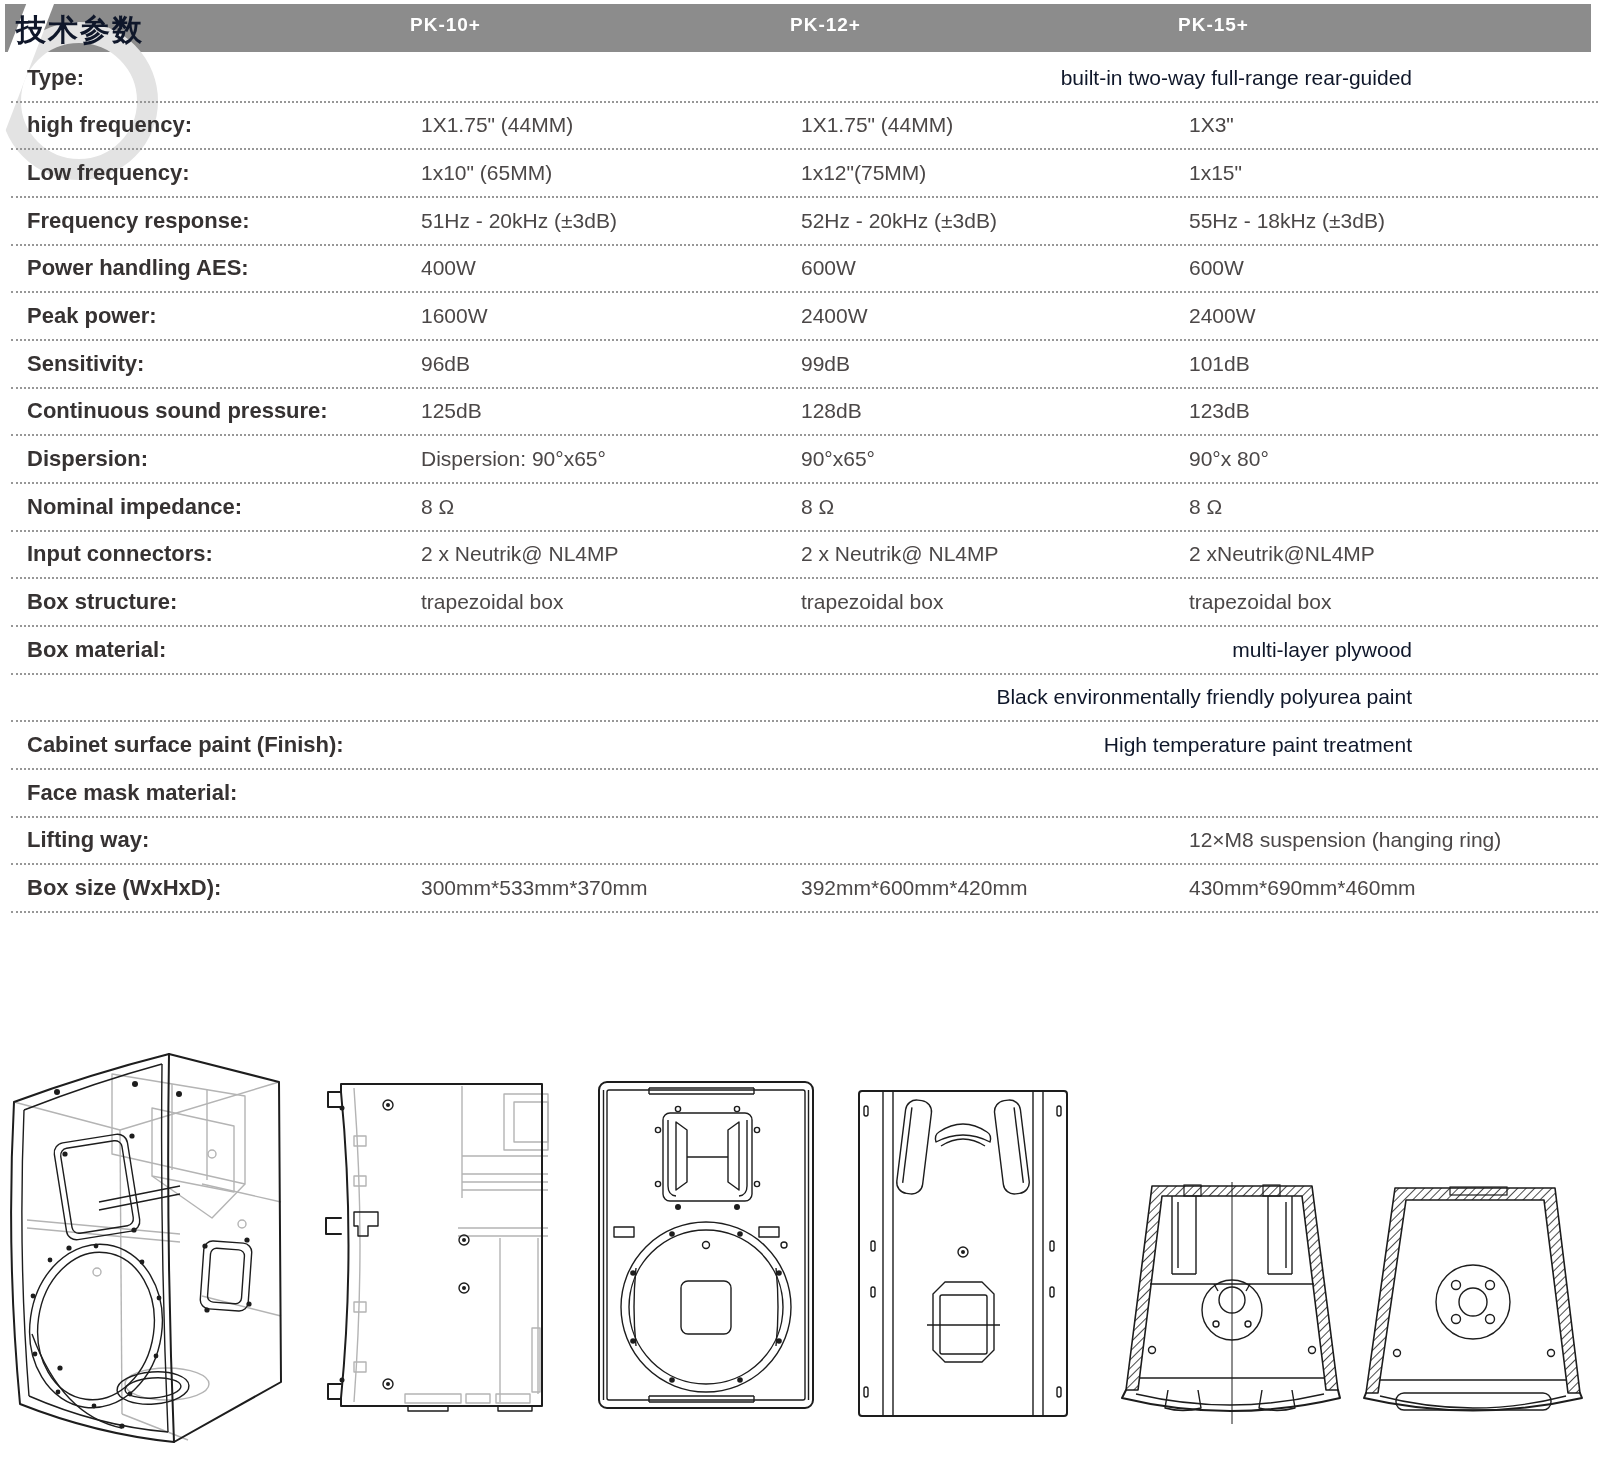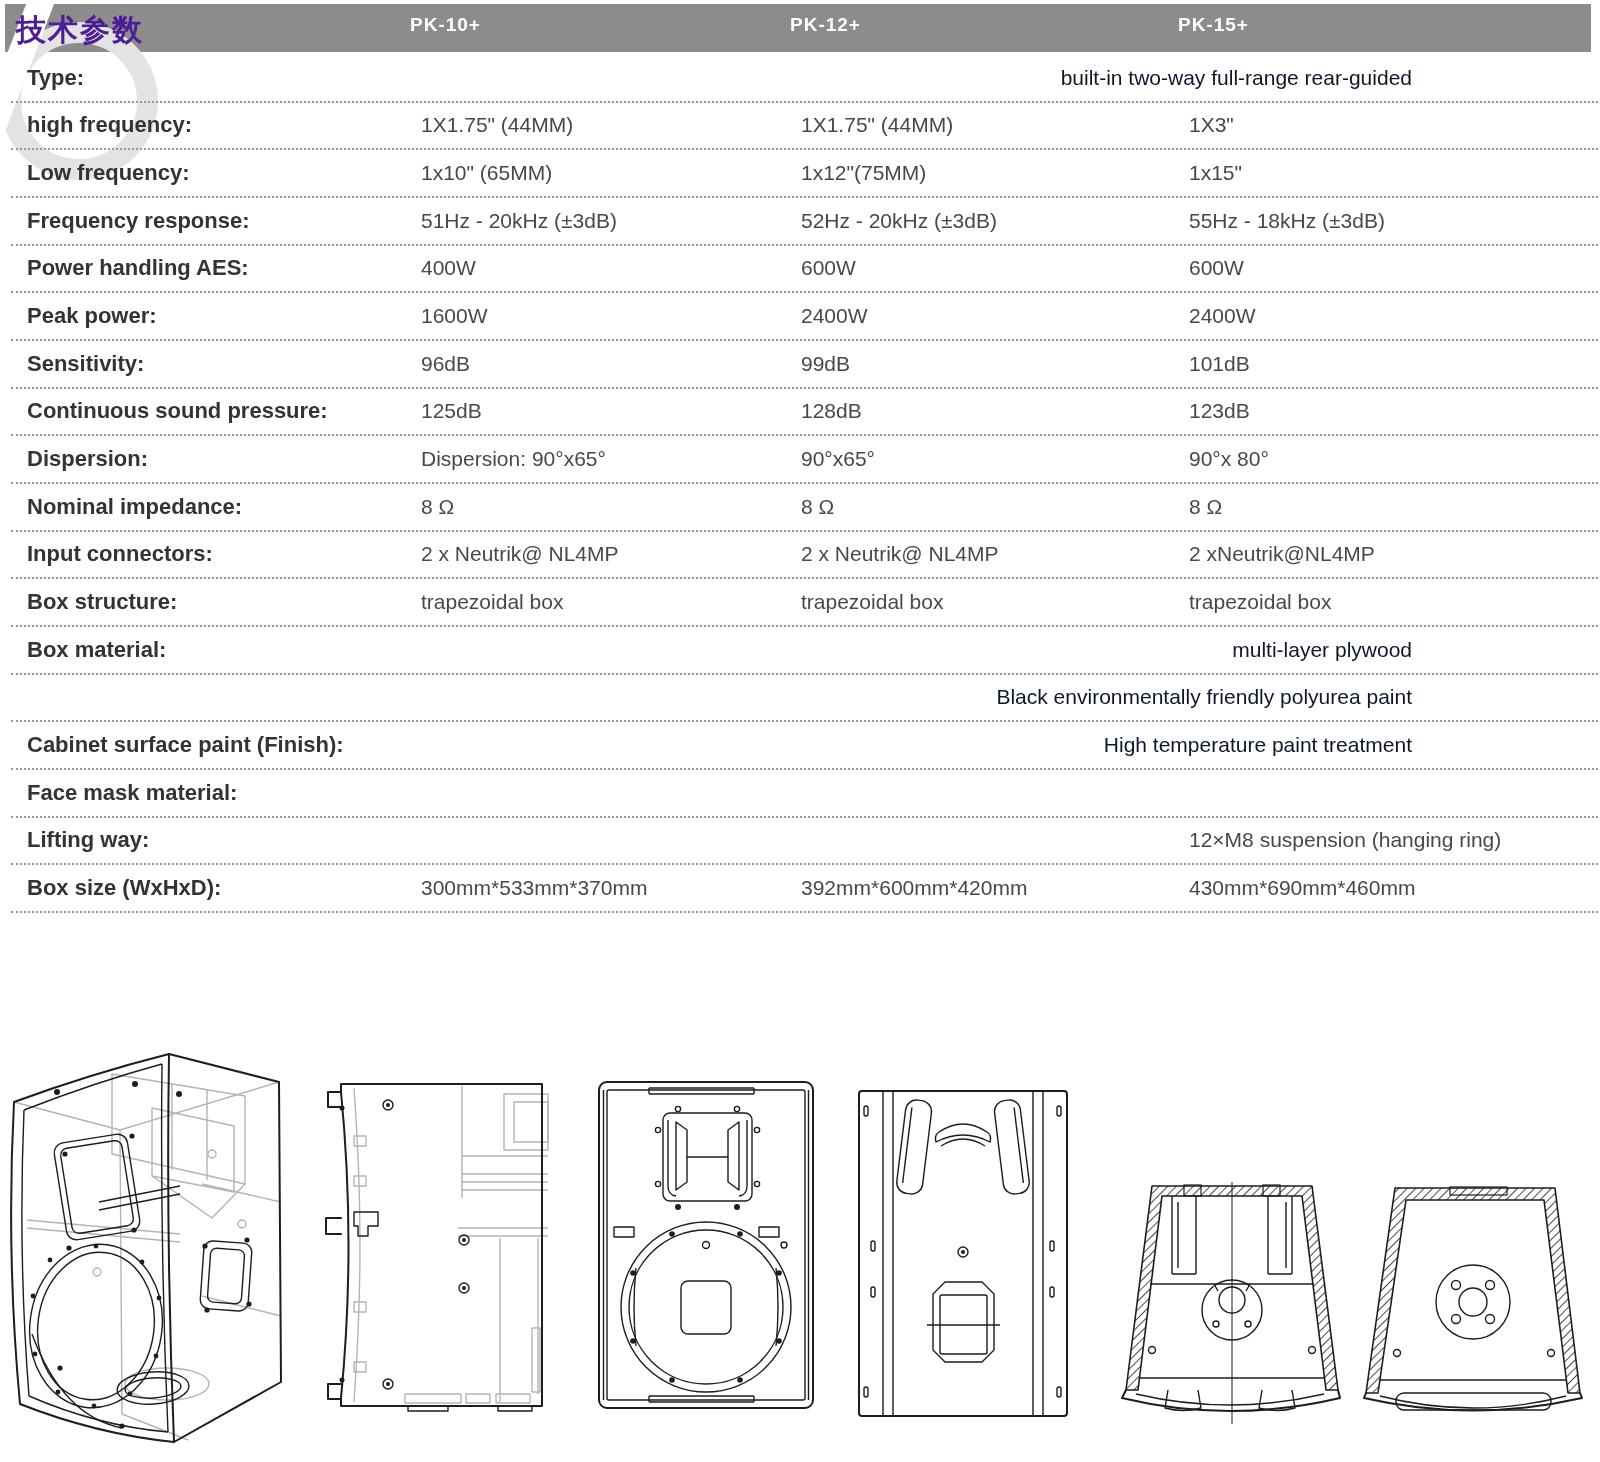--- a/index.html
+++ b/index.html
@@ -7,21 +7,21 @@
         font-family:"Liberation Sans","DejaVu Sans",sans-serif;color:#3a3636;}
   
   .header-bar{position:absolute;left:5px;top:4px;width:1586px;height:48px;background:#8c8c8c;z-index:0;}
   
   .wm-ring{position:absolute;left:0px;top:22px;width:158px;height:158px;border-radius:50%;
            border:21px solid #e3e3e3;box-sizing:border-box;z-index:1;}
   .wm-slash{position:absolute;left:6px;top:-16px;width:26px;height:150px;background:#ffffff;
             transform:rotate(21deg);z-index:1;}
   
   .header-text{position:absolute;top:4px;left:0;width:1600px;height:48px;z-index:2;}
-  .header-title{position:absolute;left:16px;top:6px;font-size:30px;font-weight:bold;color:#4c1d95;letter-spacing:2px;}
+  .header-title{position:absolute;left:16px;top:6px;font-size:30px;font-weight:bold;color:#0f172a;letter-spacing:2px;}
   .hcol{position:absolute;top:10px;font-size:19px;font-weight:bold;color:#fff;letter-spacing:1px;}
   .hcol.c0{left:410px;} .hcol.c1{left:790px;} .hcol.c2{left:1178px;}
   
   .spec-table{position:absolute;left:0;top:55px;width:1591px;z-index:2;margin-left:11px;}
   .row{display:grid;grid-template-columns:394px 380px 388px 1fr;height:47.66px;
        border-bottom:2px dotted #979797;align-items:center;box-sizing:border-box;}
   .cell{padding-left:16px;white-space:nowrap;overflow:visible;}
   .cell.label{font-size:22px;font-weight:bold;color:#363232;}
   .cell.val{font-size:21px;color:#4b4747;}
   .cell.span{grid-column:2/5;text-align:right;padding-right:190px;font-size:21px;color:#0f172a;}

